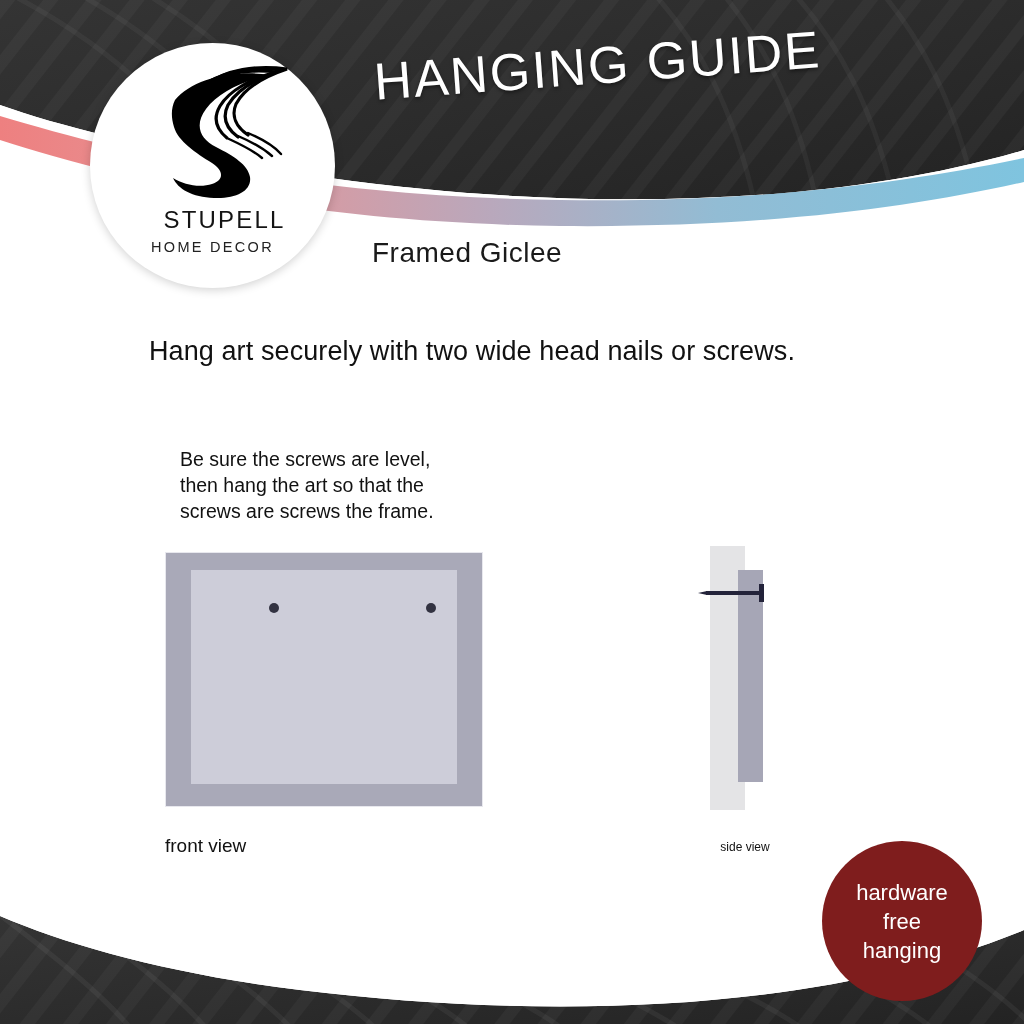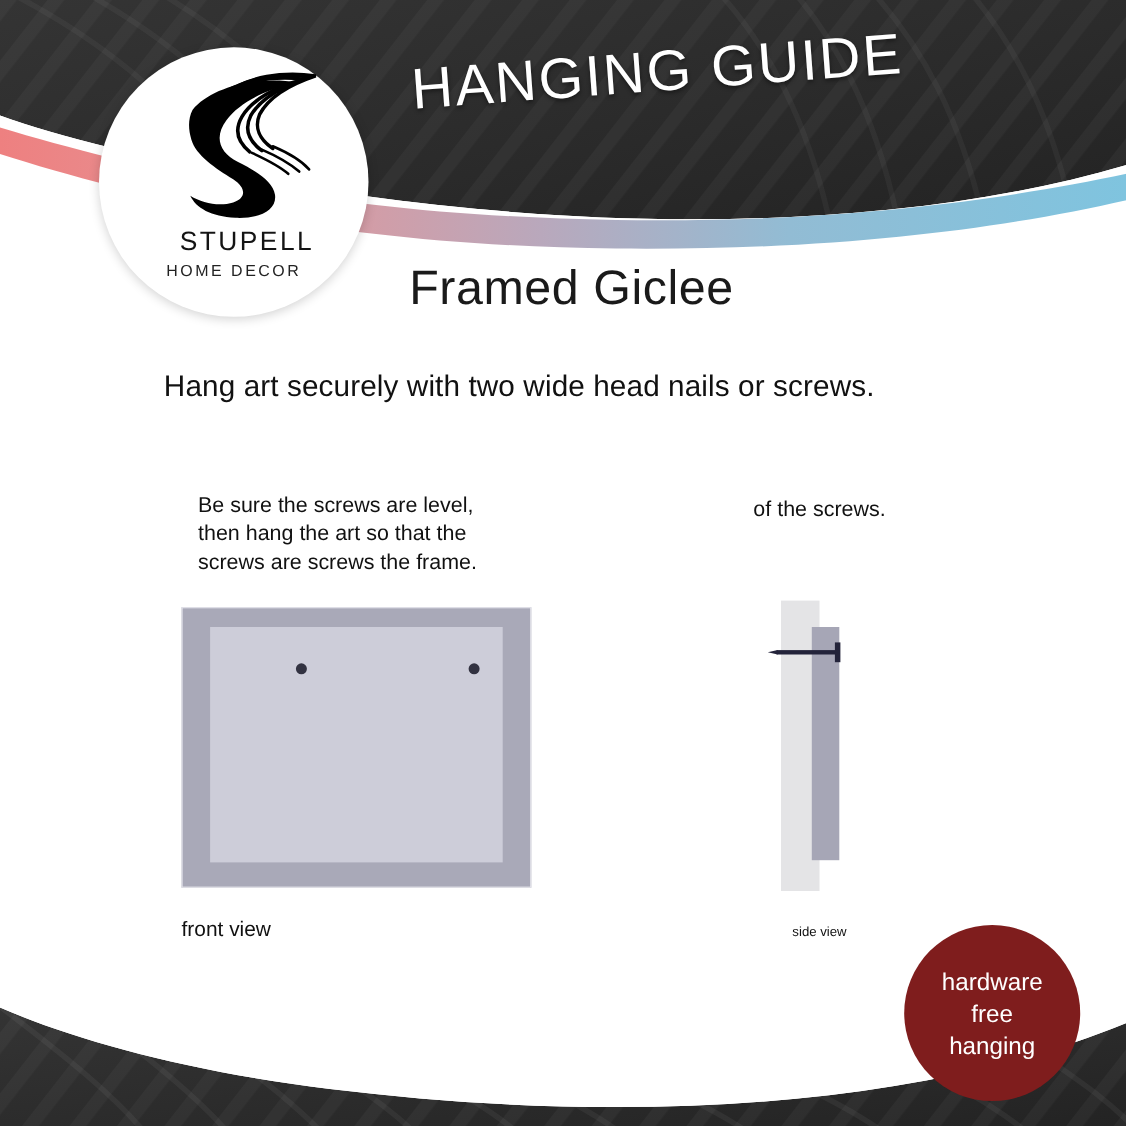--- a/index.html
+++ b/index.html
@@ -36,21 +36,21 @@
     position:absolute;left:372px;top:52px;
     font-size:52px;letter-spacing:2px;color:#ffffff;font-weight:400;
     transform:rotate(-4.2deg);transform-origin:left top;
     text-shadow:0 2px 4px rgba(0,0,0,.45);
     z-index:5;white-space:nowrap;
   }
 
   
   #product-type{
     position:absolute;left:372px;top:237px;
-    font-size:44px;color:#1a1a1a;font-weight:300;letter-spacing:.5px;
+    font-size:28px;color:#1a1a1a;font-weight:300;letter-spacing:.5px;
     white-space:nowrap;
   }
 
   
   #main-instruction{
     position:absolute;left:0;top:336px;width:944px;text-align:center;
     font-size:27px;color:#111;font-weight:400;letter-spacing:.1px;
   }
 
   
@@ -218,21 +218,20 @@
 
   <div id="main-instruction">Hang art securely with two wide head nails or screws.</div>
 
   <div id="front-caption" class="caption">
     <div>Be sure the screws are level,</div>
     <div>then hang the art so that the</div>
     <div>screws are screws the frame.</div>
   </div>
 
   <div id="side-caption" class="caption">
-    <div>of the screws.</div>
   </div>
 
   <div id="front-diagram">
     <div id="front-mat">
       <div class="screw-dot" id="screw-left"></div>
       <div class="screw-dot" id="screw-right"></div>
     </div>
   </div>
   <div id="front-label">front view</div>
 

